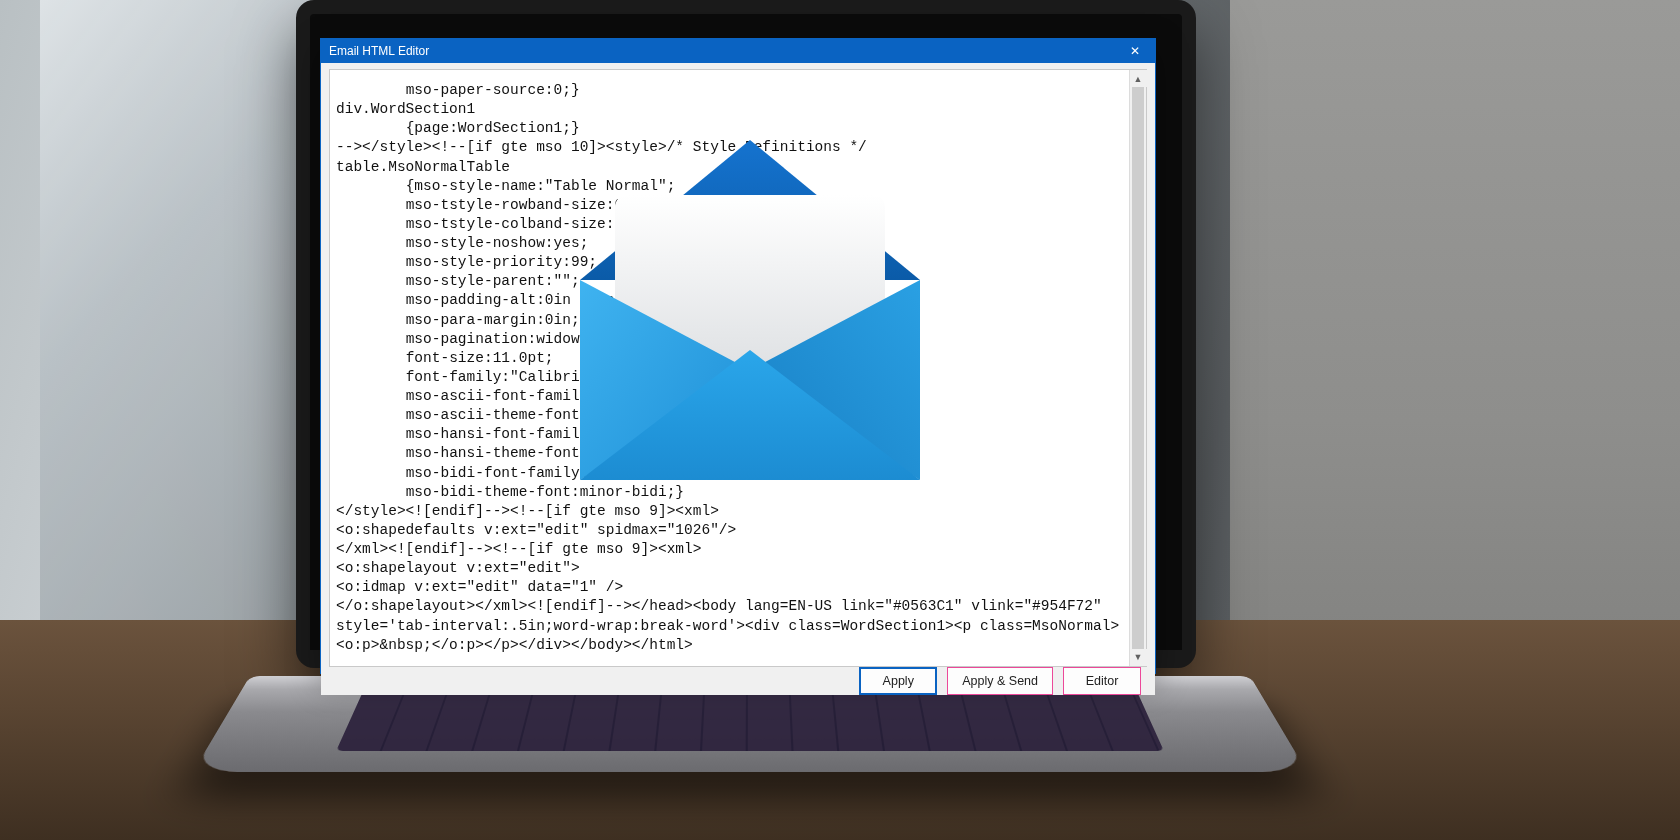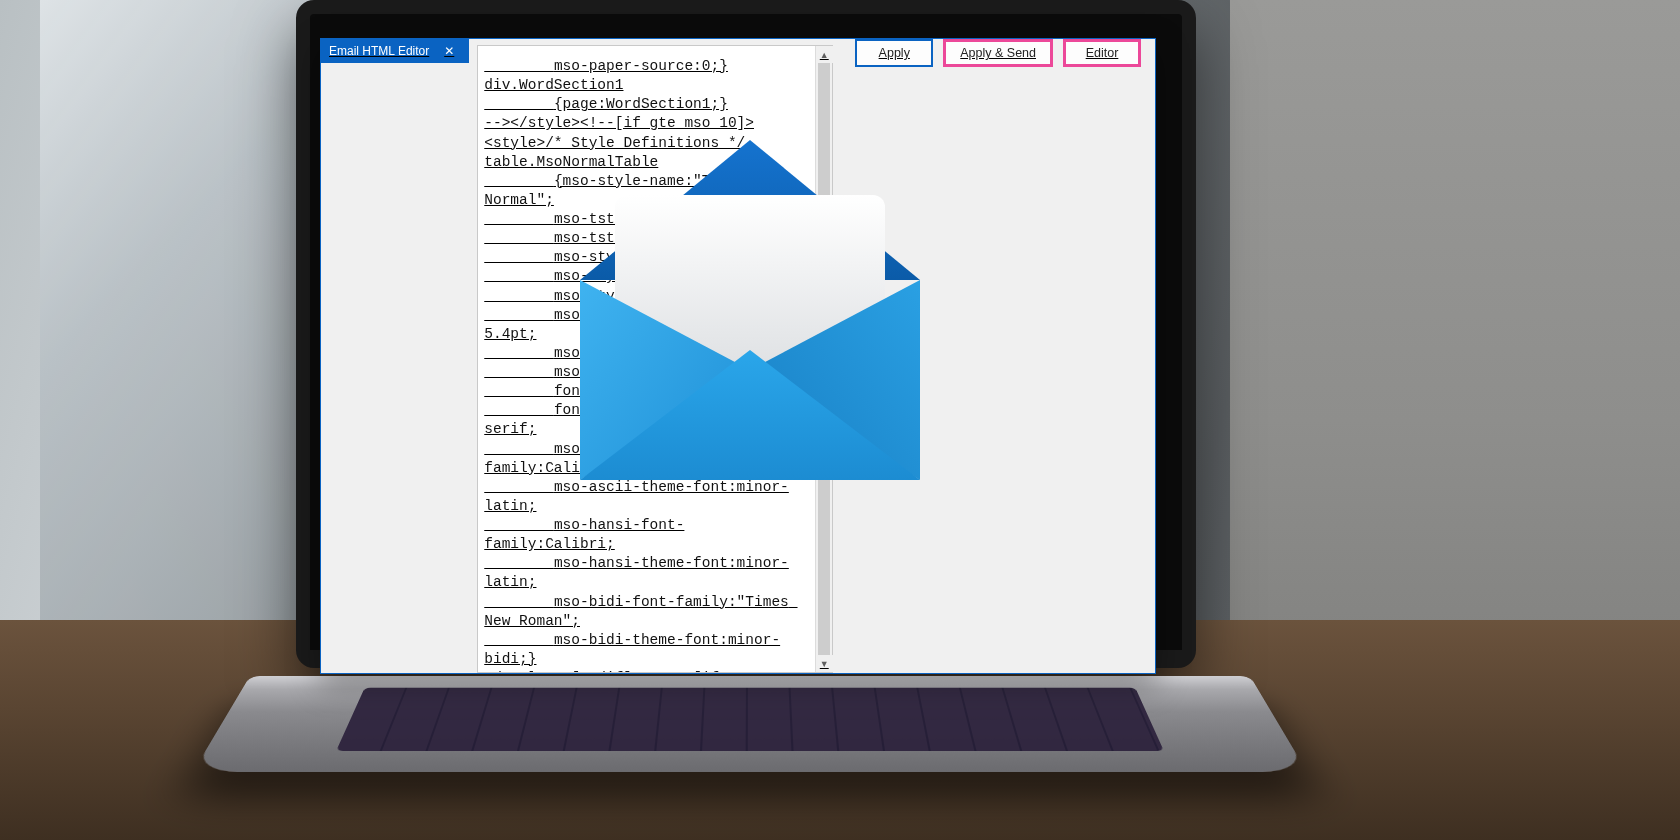--- a/index.html
+++ b/index.html
@@ -63,22 +63,21 @@
 
   
   .dialog {
     position: absolute;
     left: 320px; top: 38px;
     width: 836px; height: 636px;
     background: #f0f0f0;
     border: 1px solid #0a63c2;
     box-shadow: 0 10px 30px rgba(0,0,0,.35);
     display: flex;
-    flex-direction: row;
-    text-decoration: underline;
+    flex-direction: column;
   }
   .titlebar {
     height: 24px;
     background: #0a63c2;
     color: #ffffff;
     display: flex;
     align-items: center;
     justify-content: space-between;
     padding: 0 0 0 8px;
     font-size: 12px;
@@ -138,21 +137,21 @@
     align-items: flex-start;
     gap: 10px;
     padding: 0 14px;
     background: #f0f0f0;
   }
   .win-btn {
     min-width: 78px;
     height: 28px;
     padding: 0 14px;
     background: #fdfdfd;
-    border: 3px solid #ec4899;
+    border: 1px solid #ec4899;
     font-size: 12.5px;
     color: #222;
     cursor: default;
     display: flex; align-items: center; justify-content: center;
   }
   .win-btn.primary {
     border: 2px solid #0a63c2;
   }
 
   

